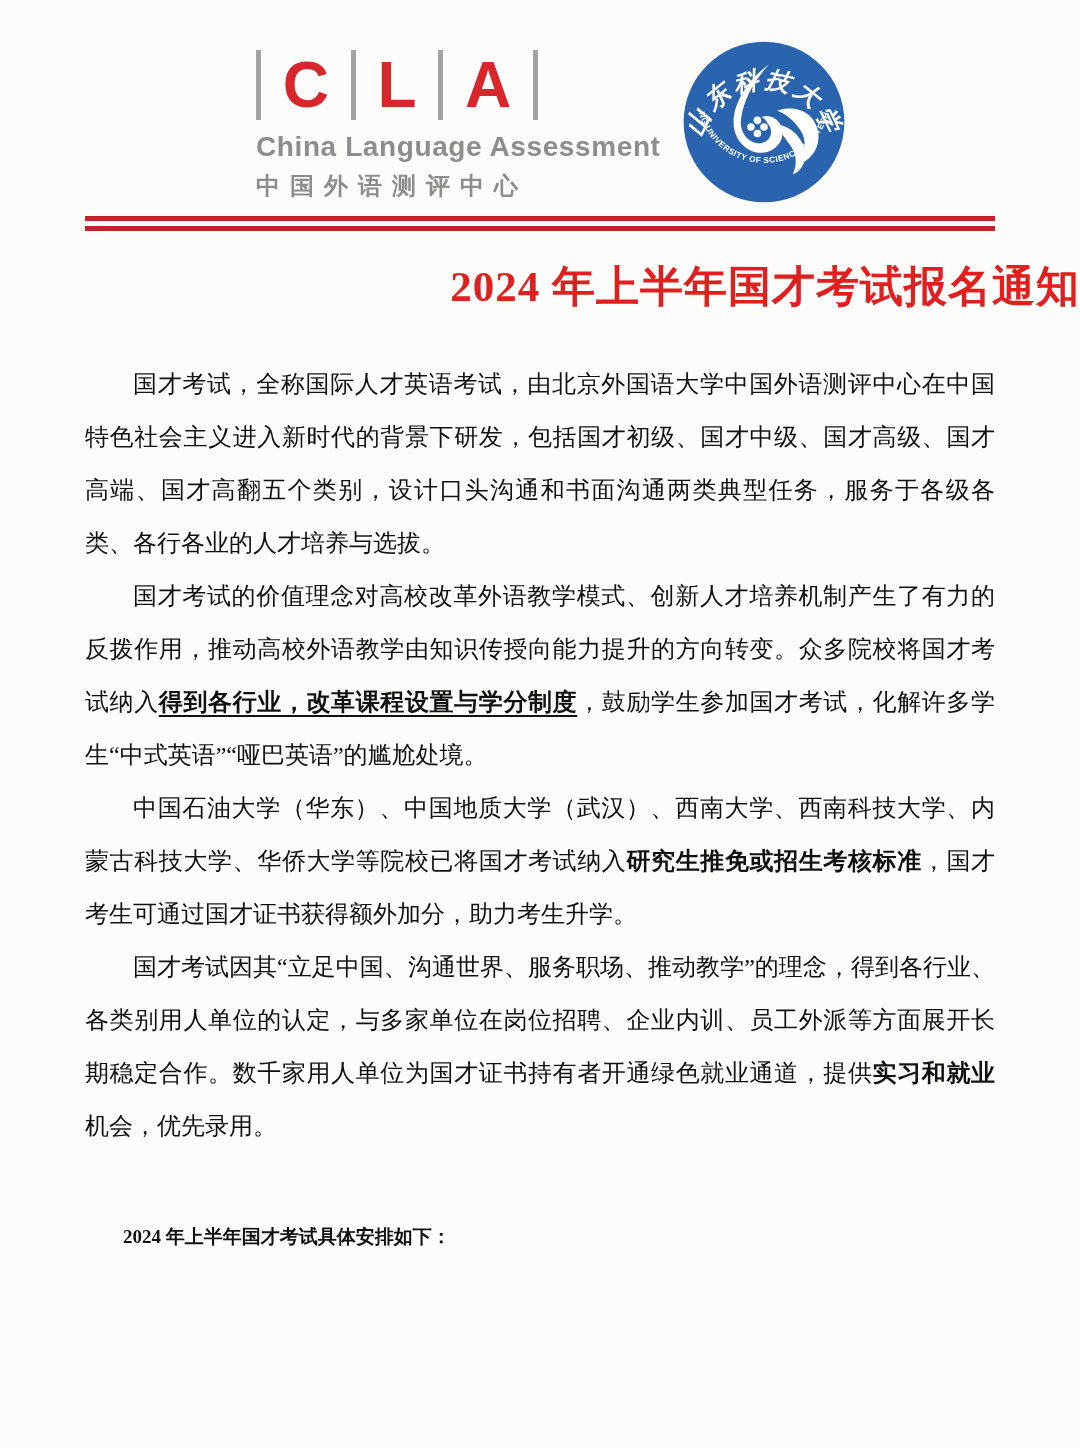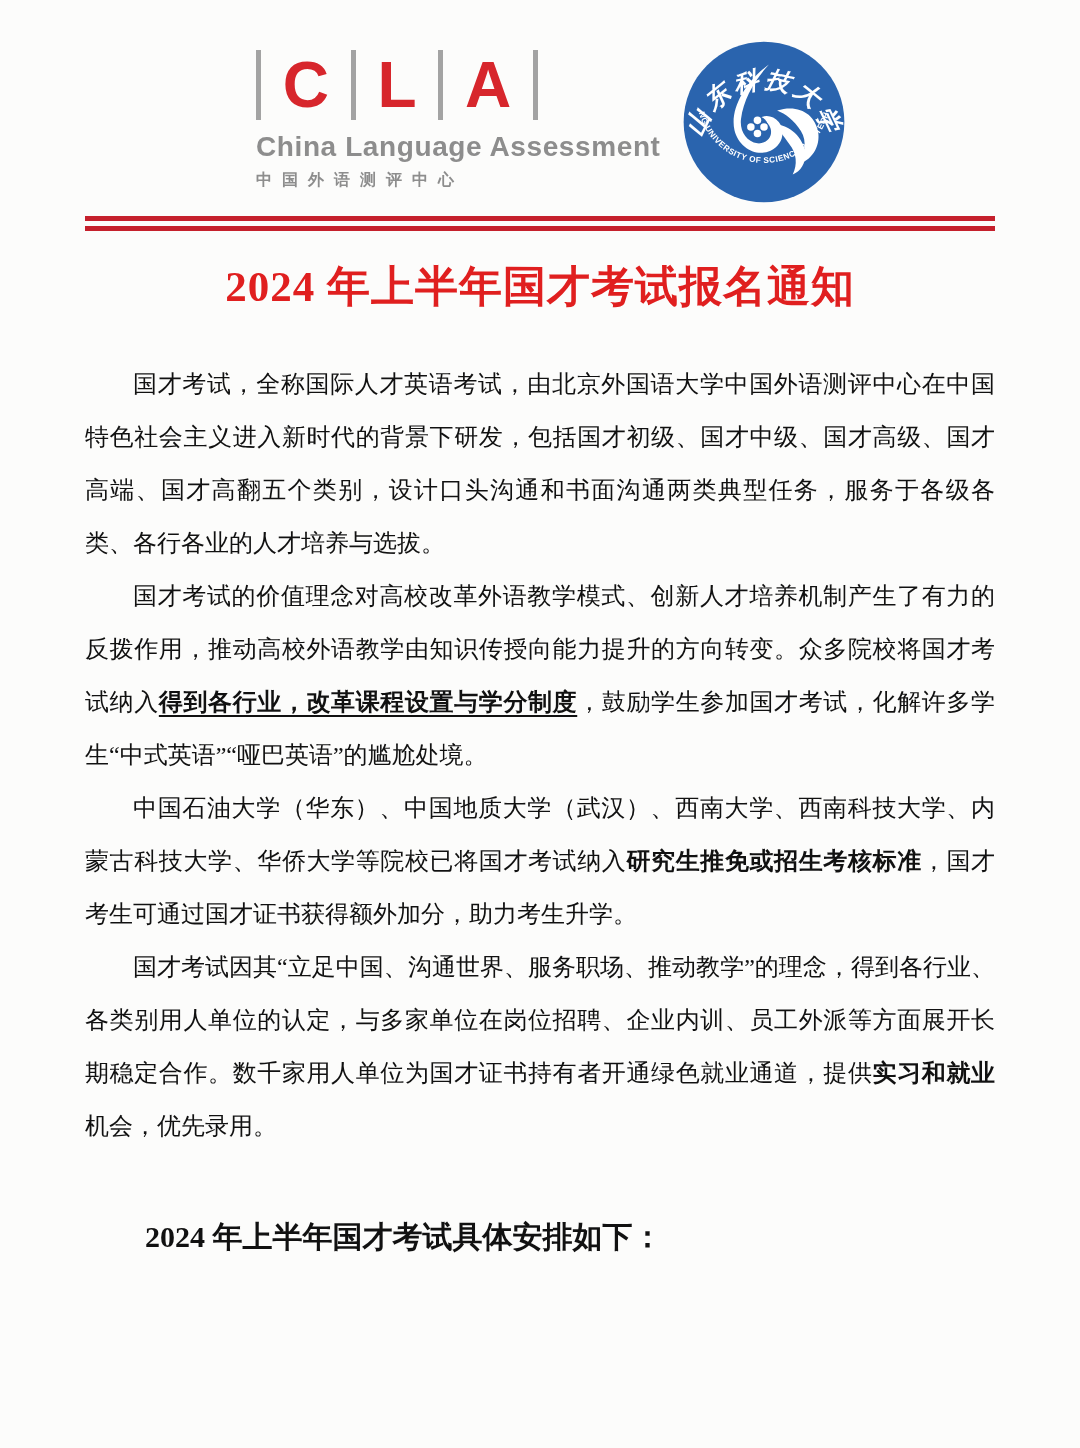--- a/index.html
+++ b/index.html
@@ -15,41 +15,41 @@
   .cla-bar { width:5px; background:#a3a3a3; align-self:stretch; }
   .cla-letter {
     font-family:"Liberation Sans","DejaVu Sans",sans-serif; font-weight:bold;
     font-size:64px; line-height:70px; color:#d7262c;
   }
   .cla-en {
     margin-top:11px; font-family:"Liberation Sans","DejaVu Sans",sans-serif;
     font-weight:bold; font-size:28px; letter-spacing:0.6px; color:#8d8d8d; white-space:nowrap;
   }
   .cla-zh {
-    margin-top:7px; font-weight:600; font-size:16px; letter-spacing:10px;
+    margin-top:7px; font-weight:600; font-size:24px; letter-spacing:10px;
     color:#8d8d8d; white-space:nowrap;
   }
   .seal { position:absolute; left:682px; top:40px; width:164px; height:164px; }
   .seal svg { width:100%; height:100%; display:block; }
   
   .rule { margin:0 85px; }
   .rule-line { height:5px; background:#c5202c; }
   .rule-line + .rule-line { margin-top:5px; }
   
   .title {
-    margin:27px 0 0; text-align:center; font-size:43px; font-weight:bold;
+    margin:27px 0 0; text-align:right; font-size:43px; font-weight:bold;
     letter-spacing:1px; color:#e01f1f;
   }
   
   .body-text { margin:42px 85px 0; font-size:24px; line-height:53px; text-align:justify; }
   .body-text p { margin:0; text-indent:2em; }
   .body-text .bold { font-weight:bold; }
   .body-text .underline { text-decoration:underline; text-underline-offset:5px; }
   .closing {
-    margin:57px 85px 0; font-size:30px; line-height:53px; font-weight:bold; text-indent:2em;
+    margin:57px 85px 0; font-size:19px; line-height:53px; font-weight:bold; text-indent:2em;
   }
 </style>
 </head>
 <body>
 
 <div class="page">
 
   <header class="header">
 
     <div class="cla">

